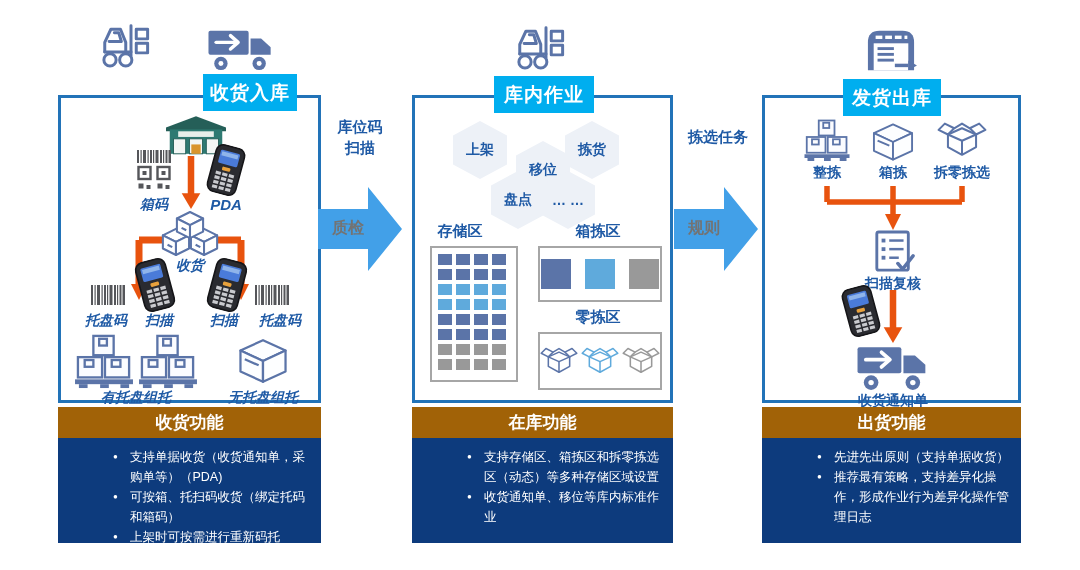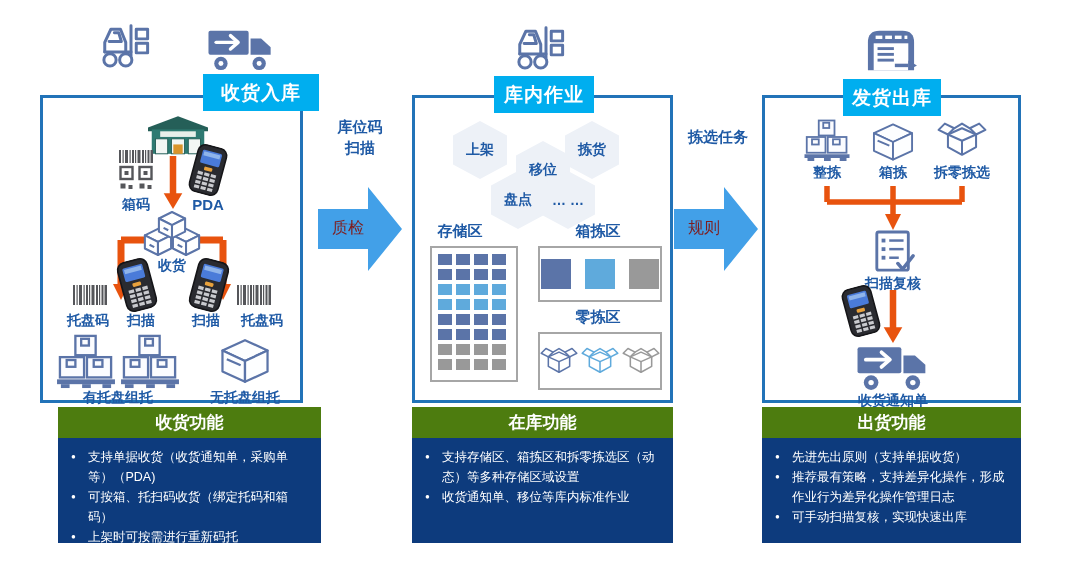--- a/index.html
+++ b/index.html
@@ -1,38 +1,38 @@
 <!DOCTYPE html>
 <html><head>
 <meta charset="utf-8">
 <style>
   html,body{margin:0;padding:0;background:#fff;}
   #page{position:relative;width:1080px;height:570px;background:#fff;overflow:hidden;
         font-family:"Liberation Sans","DejaVu Sans",sans-serif;}
   
   .dbox{position:absolute;top:95px;height:308px;background:#fff;border:3px solid #2273B8;box-sizing:border-box;}
-  .dbox-left{left:40px;width:263px;}
+  .dbox-left{left:58px;width:263px;font-style:italic;}
   .dbox-mid{left:412px;width:261px;}
   .dbox-right{left:762px;width:259px;}
   
   .tag{position:absolute;height:37px;line-height:37px;background:#00AEEF;color:#fff;
        font-size:19px;font-weight:bold;text-align:center;z-index:3;letter-spacing:1px;}
   
-  .fhead{position:absolute;top:407px;height:31px;line-height:31px;background:#4d7c0f;color:#fff;
+  .fhead{position:absolute;top:407px;height:31px;line-height:31px;background:#a16207;color:#fff;
          font-size:17px;font-weight:bold;text-align:center;}
-  .fbody{position:absolute;top:438px;height:105px;background:#0D3B7D;box-sizing:border-box;}
+  .fbody{position:absolute;top:438px;height:105px;background:#0D3B7D;box-sizing:border-box;padding-left:42px;}
   .bullets{list-style:none;margin:9px 10px 0 6px;padding:0;color:#fff;font-size:12.5px;line-height:20px;}
   .bullets li{position:relative;padding-left:24px;}
   .bullets li::before{content:"●";position:absolute;left:7px;top:0;font-size:8px;}
   
   .lbl{position:absolute;color:#1F5AA5;font-size:14px;font-weight:600;text-align:center;white-space:nowrap;}
   .lbl-zone{font-size:15px;font-weight:bold;}
   
   .conn-lbl{position:absolute;color:#1F5AA5;font-size:15px;font-weight:bold;text-align:center;line-height:21px;}
-  .arrow-lbl{position:absolute;color:#7f1d1d;font-size:16px;font-weight:normal;text-align:center;z-index:2;}
+  .arrow-lbl{position:absolute;color:#737373;font-size:16px;font-weight:bold;text-align:center;z-index:2;}
   
   .hex{position:absolute;width:54px;height:58px;background:#EDF1F7;
        clip-path:polygon(50% 0,100% 25%,100% 75%,50% 100%,0 75%,0 25%);
        display:flex;align-items:center;justify-content:center;
        color:#1F5AA5;font-size:14px;font-weight:600;}
   
   .zone{position:absolute;background:#fff;border:2px solid #A6A6A6;box-sizing:border-box;}
   #storage-grid{display:grid;grid-template-columns:repeat(4,14px);grid-auto-rows:11px;gap:4px;padding:6px;}
   .cell{width:14px;height:11px;}
   .cell.slate,.sq.slate{background:#5B74A8;}
@@ -244,21 +244,21 @@
   <svg class="icon" style="left:208px;top:28px" width="66" height="44">
       <use href="#sym-truck"></use>
     </svg>
   <svg class="icon" style="left:511px;top:22px" width="56" height="50">
       <use href="#sym-forklift"></use>
     </svg>
   <svg class="icon" style="left:864px;top:26px" width="54" height="50">
       <use href="#sym-house-out"></use>
     </svg>
 
-  <div class="tag" style="left:203px;top:74px;width:116px">收货入库</div>
+  <div class="tag" style="left:203px;top:74px;width:94px">收货入库</div>
   <div class="tag" style="left:494px;top:76px;width:100px">库内作业</div>
   <div class="tag" style="left:843px;top:79px;width:98px">发货出库</div>
 
   <div class="dbox dbox-left">
     <svg class="icon" style="left:66px;top:132px" width="126" height="78">
       <path d="M12,10 H114 M12,10 V56 M114,10 V56" stroke="#E8530E" stroke-width="7" fill="none"></path>
       <polygon points="4,54 20,54 12,70" fill="#E8530E"></polygon>
       <polygon points="106,54 122,54 114,70" fill="#E8530E"></polygon>
     </svg>
     <svg class="icon" style="left:105px;top:18px" width="60" height="40">
@@ -436,17 +436,16 @@
     <ul class="bullets">
       <li>支持存储区、箱拣区和拆零拣选区（动态）等多种存储区域设置</li>
       <li>收货通知单、移位等库内标准作业</li>
     </ul>
   </div>
   <div class="fhead" style="left:762px;width:259px">出货功能</div>
   <div class="fbody" style="left:762px;width:259px">
     <ul class="bullets">
       <li>先进先出原则（支持单据收货）</li>
       <li>推荐最有策略，支持差异化操作，形成作业行为差异化操作管理日志</li>
-      <li>可手动扫描复核，实现快速出库</li>
     </ul>
   </div>
 
 </div>
 
 </body></html>

